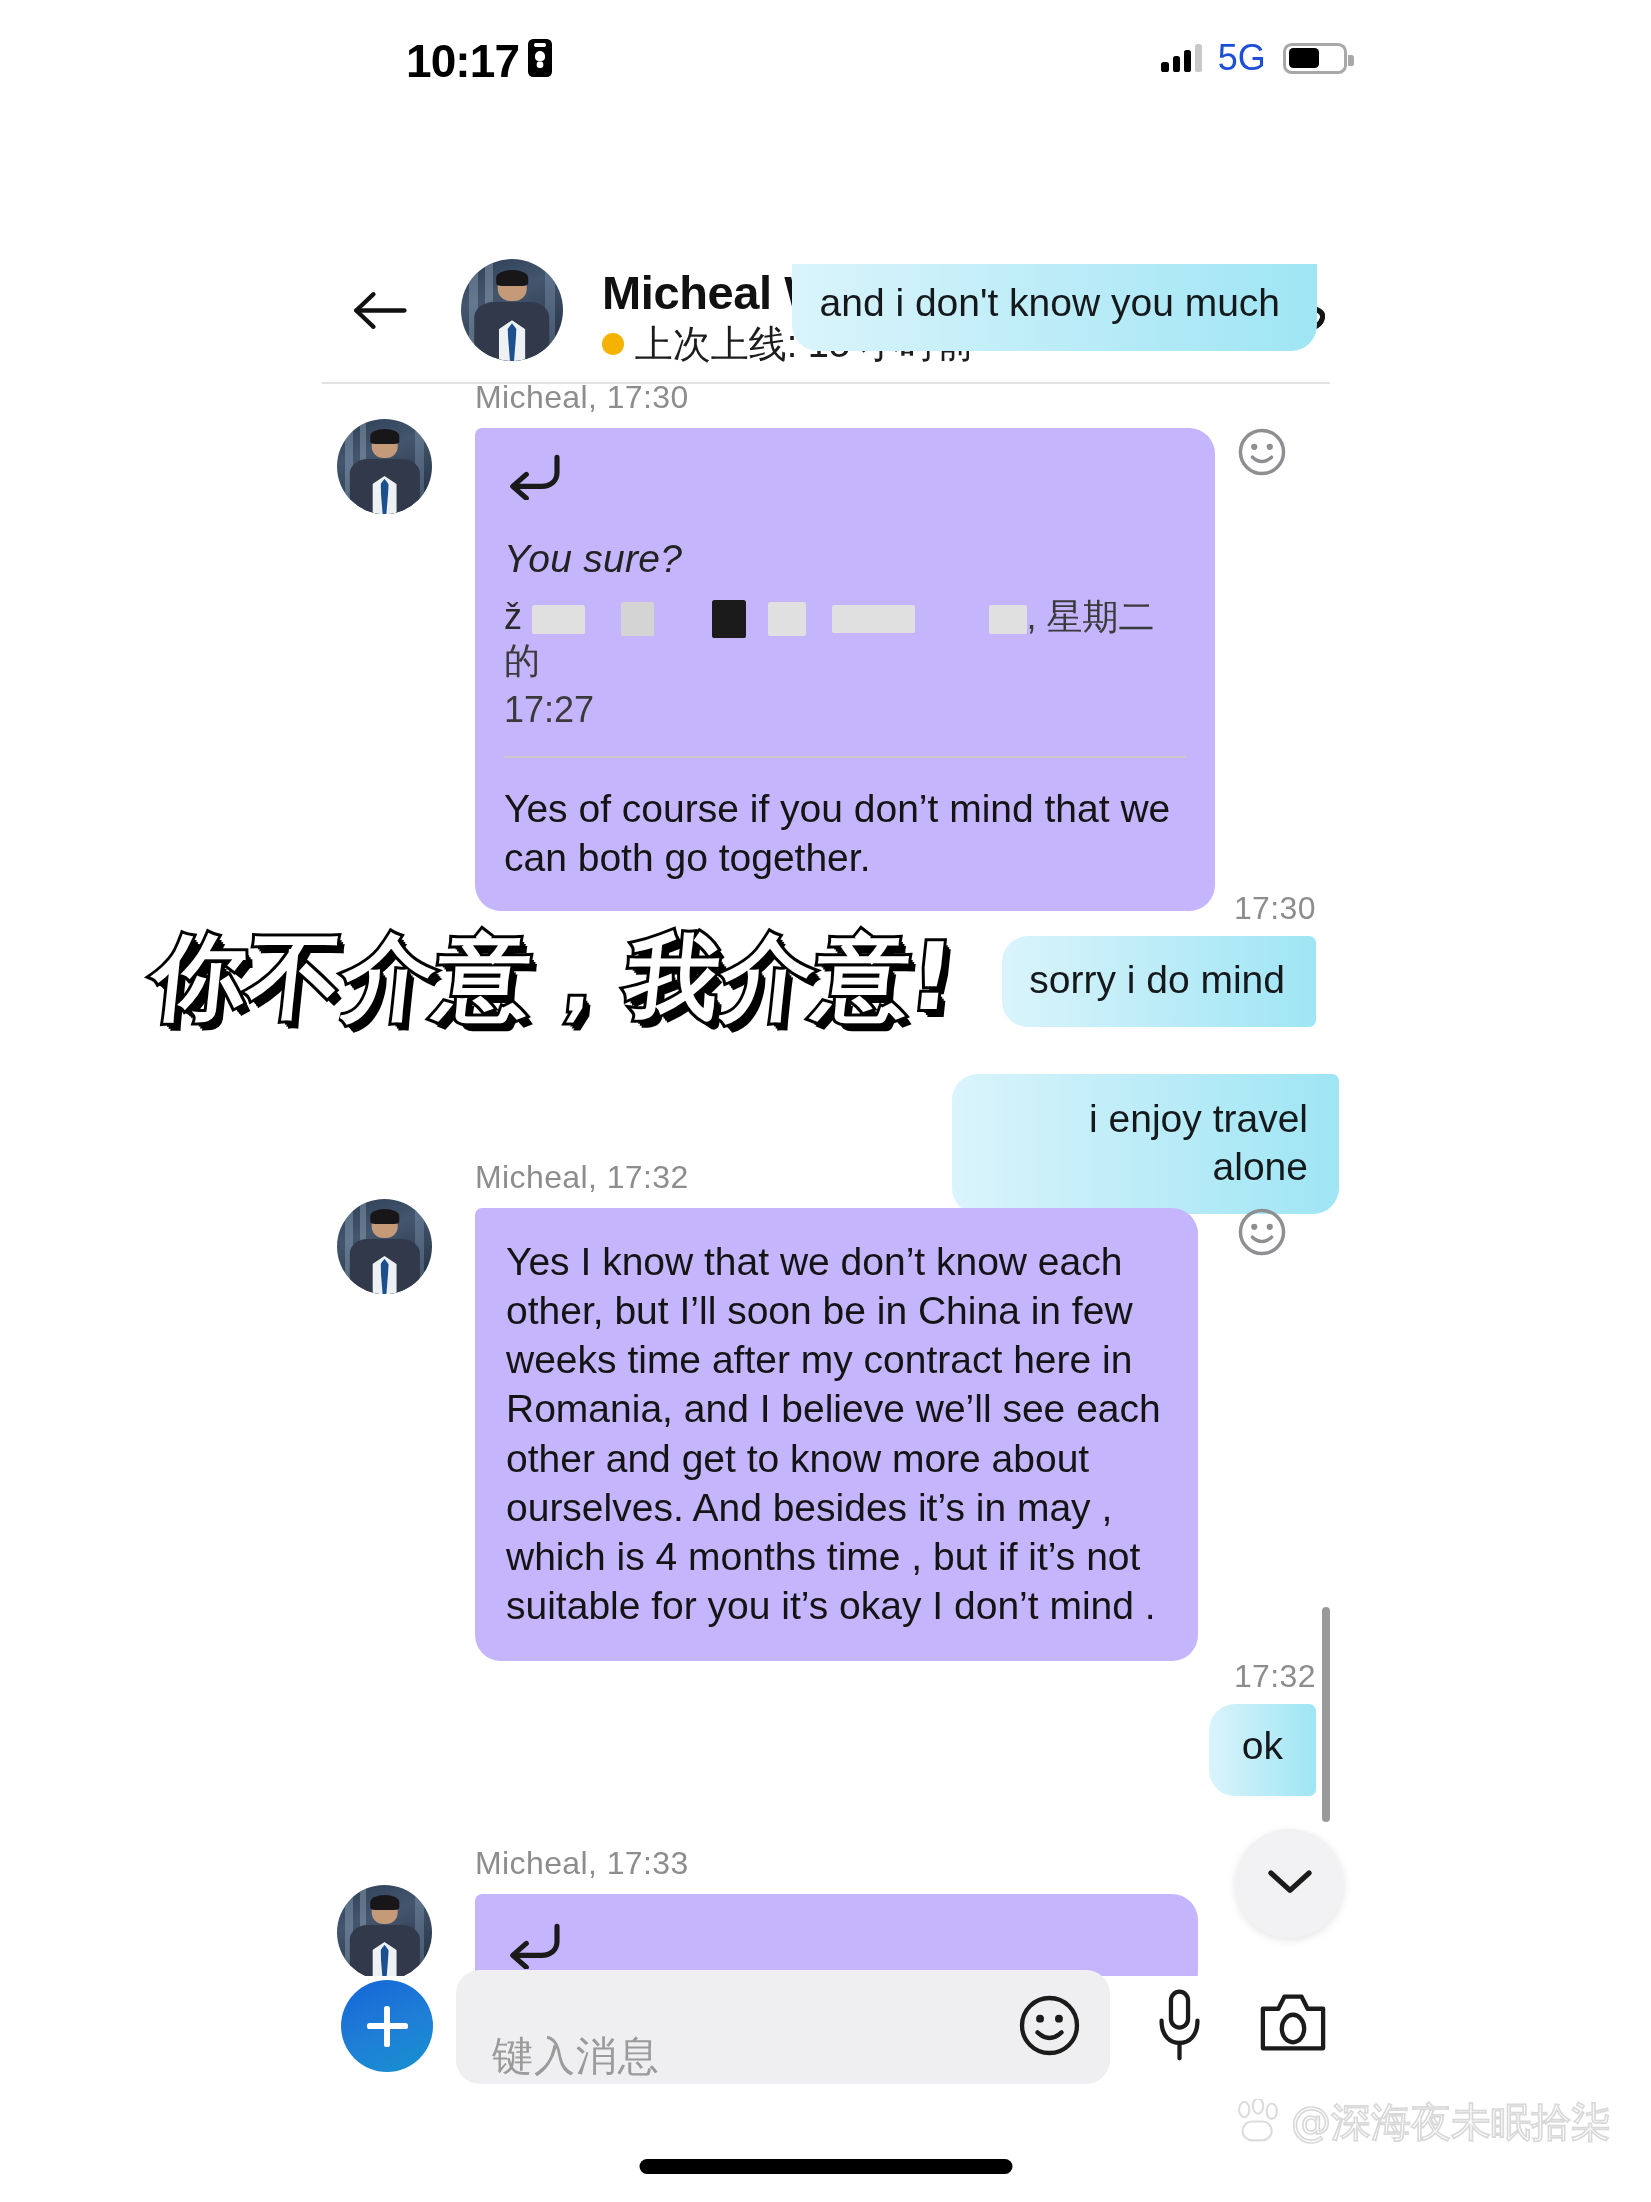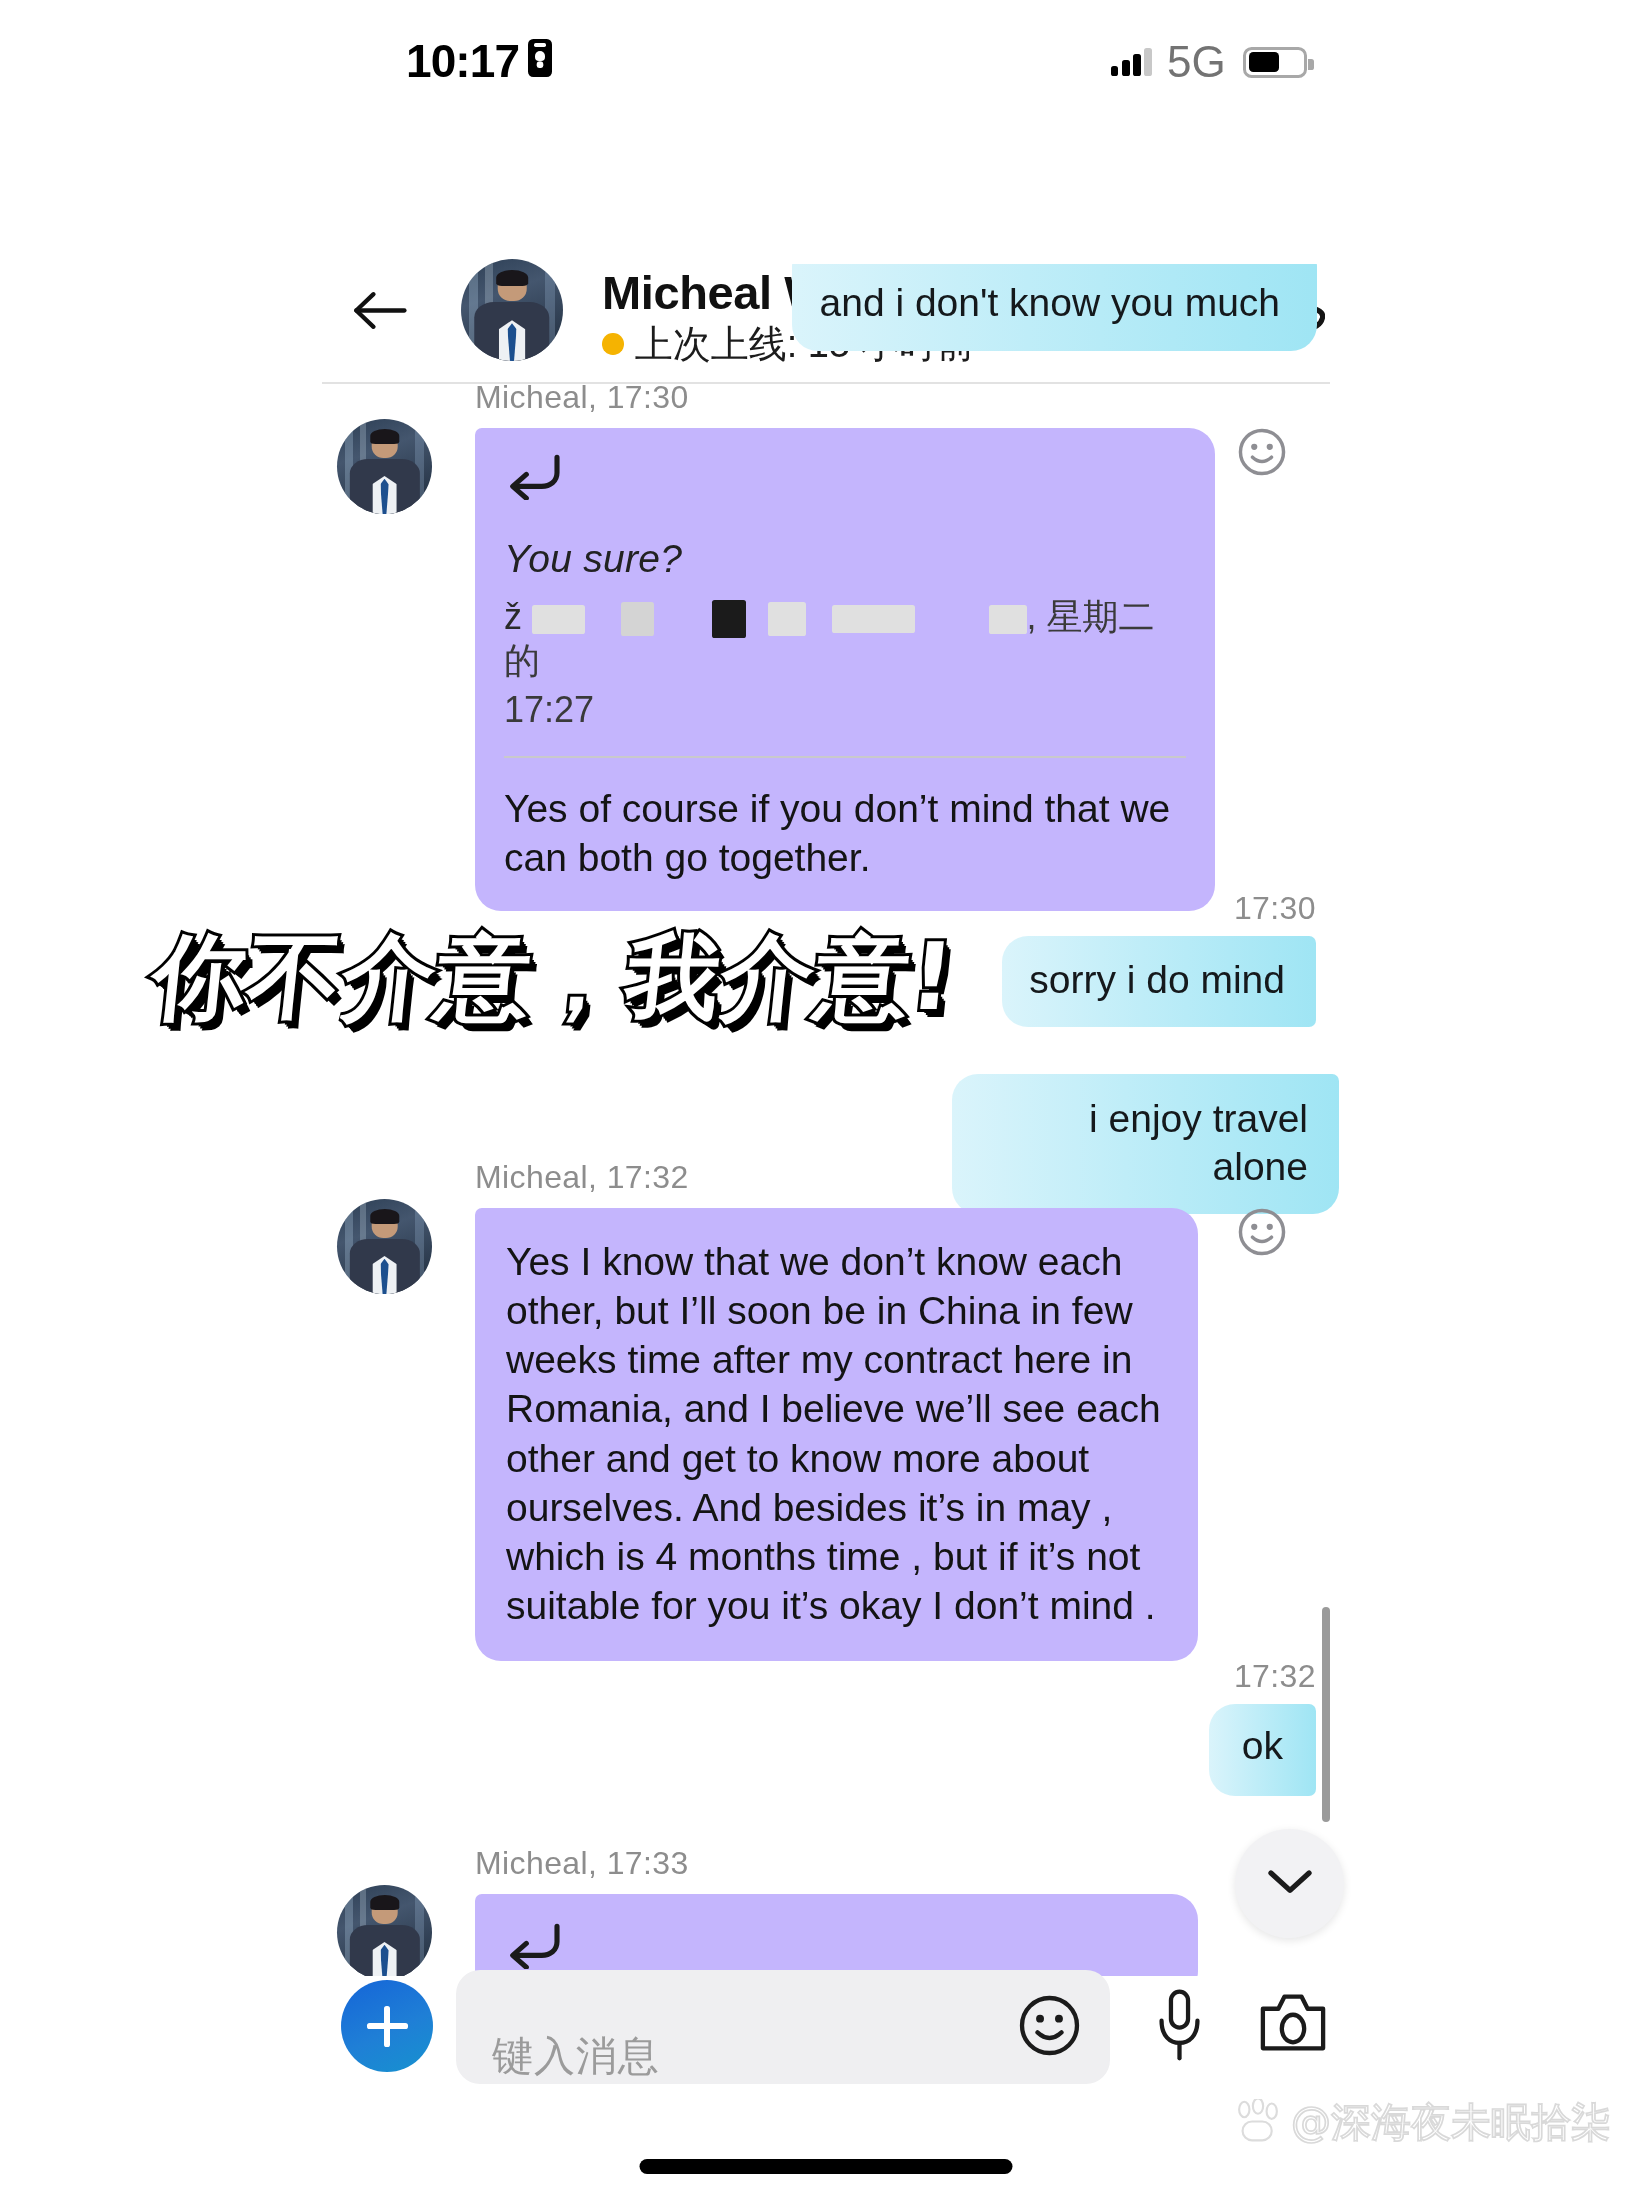--- a/index.html
+++ b/index.html
@@ -23,20 +23,21 @@
     height: 2203px;
     background: #ffffff;
   }
 
   
   .statusbar {
     position: absolute;
     left: 0; top: 0;
     width: 1591px;
     height: 116px;
+    padding-left: 40px;
   }
   .sb-time {
     position: absolute;
     left: 406px;
     top: 34px;
     font-size: 46px;
     font-weight: bold;
     letter-spacing: -0.9px;
     color: #000;
     font-family: "Liberation Sans", sans-serif;
@@ -86,23 +87,23 @@
     display: block;
     width: 7.7px;
     background: #000;
     border-radius: 2.6px;
   }
   .sig-bars i:nth-child(1) { height: 9.5px; }
   .sig-bars i:nth-child(2) { height: 15.5px; }
   .sig-bars i:nth-child(3) { height: 21.5px; }
   .sig-bars i:nth-child(4) { height: 27.5px; background: #c8c8c8; }
   .sb-net {
-    font-size: 44px;
+    font-size: 36px;
     font-weight: 500;
-    color: #737373;
+    color: #1d4ed8;
     line-height: 1;
     margin-left: 3.4px;
   }
   .battery {
     position: relative;
     width: 64px;
     height: 31px;
     border: 3.4px solid #a8a8a8;
     border-radius: 8.6px;
     box-sizing: border-box;

